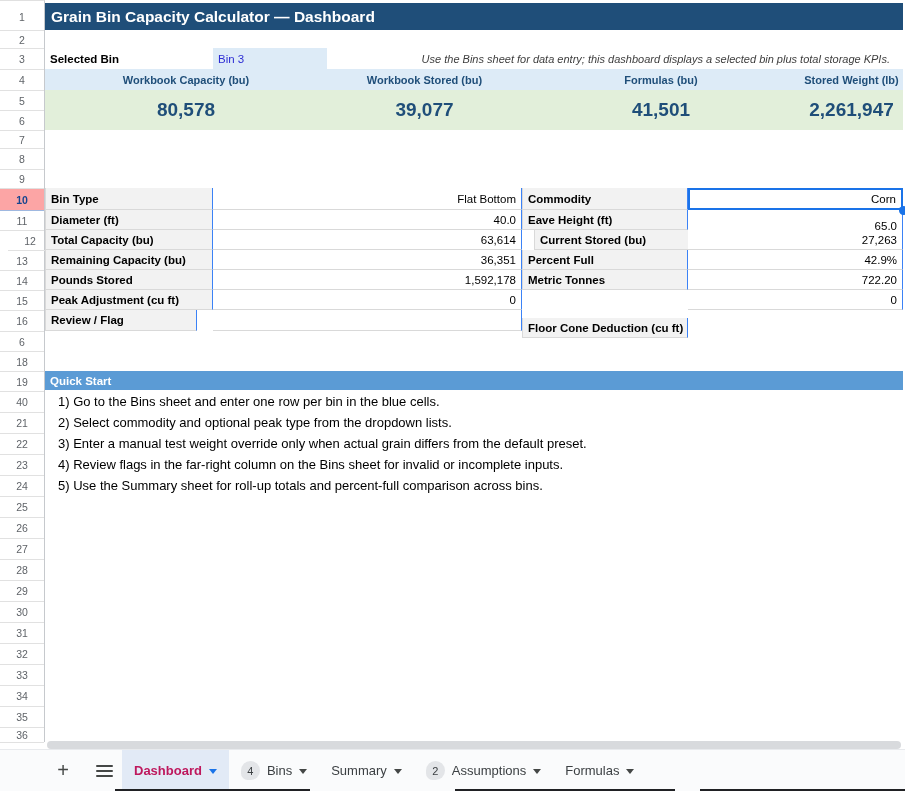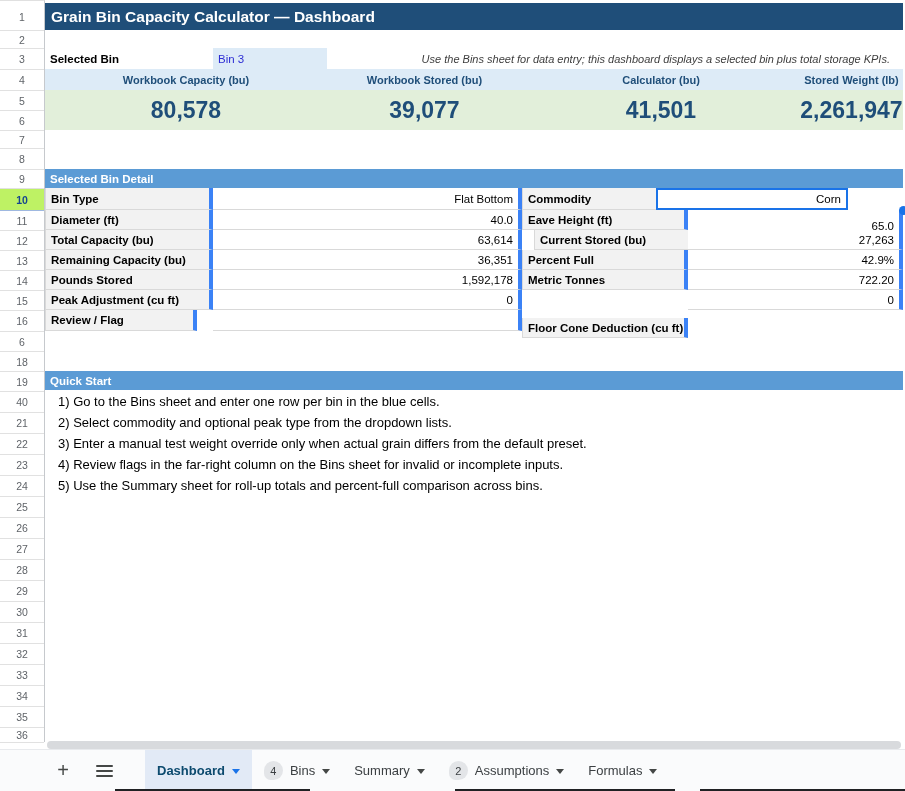--- a/index.html
+++ b/index.html
@@ -5,70 +5,70 @@
   html,body{margin:0;padding:0;background:#fff;}
   #app{position:relative;width:905px;height:791px;overflow:hidden;background:#fff;
        font-family:"Liberation Sans",sans-serif;-webkit-font-smoothing:antialiased;}
 
   
   #rowhdr{position:absolute;left:0;top:0;width:45px;height:742px;background:#fff;
           border-right:1px solid #c6c9cd;box-sizing:border-box;border-top:1px solid #e0e0e0;}
   .rownum{position:absolute;left:0;width:44px;box-sizing:border-box;
           border-bottom:1px solid #e1e1e1;display:flex;align-items:center;justify-content:center;
           font-size:10.5px;color:#5f6368;}
-  .rownum.sel{background:#bef264;color:#17458f;font-weight:bold;border-bottom:1px solid #9fb8e0;}
+  .rownum.sel{background:#fca5a5;color:#17458f;font-weight:bold;border-bottom:1px solid #9fb8e0;}
 
   
   #sheet{position:absolute;left:45px;top:0;width:858px;height:742px;background:#fff;}
   .abs{position:absolute;box-sizing:border-box;}
 
   #titlebar{left:0;top:3px;width:858px;height:27px;background:#1f4e79;color:#fff;
             font-weight:bold;font-size:15.5px;display:flex;align-items:center;padding-left:6px;}
 
   #selbin-label{left:0;top:48px;width:168px;height:21px;font-weight:bold;font-size:11.5px;
                 display:flex;align-items:center;padding-left:5px;color:#000;}
   #selbin-value{left:168px;top:48px;width:114px;height:21px;background:#ddebf7;color:#2d2dd4;
                 font-size:11.5px;display:flex;align-items:center;padding-left:5px;}
   #selbin-note{left:282px;top:48px;width:563px;height:21px;font-size:11px;font-style:italic;
                color:#3d3d3d;display:flex;align-items:center;justify-content:flex-end;}
 
   #kpi-header-strip{left:0;top:69px;width:858px;height:21px;background:#ddebf7;}
   #kpi-value-strip{left:0;top:90px;width:858px;height:40px;background:#e2efda;}
   .kpi-label{position:absolute;top:69px;height:21px;display:flex;align-items:center;justify-content:center;
              color:#1f4e79;font-weight:bold;font-size:11px;white-space:nowrap;box-sizing:border-box;}
   .kpi-value{position:absolute;top:90px;height:40px;display:flex;align-items:center;justify-content:center;
-             color:#1f4e79;font-weight:bold;font-size:23px;white-space:nowrap;box-sizing:border-box;}
+             color:#1f4e79;font-weight:bold;font-size:19px;white-space:nowrap;box-sizing:border-box;}
 
   .section-bar{width:858px;height:19px;background:#5b9bd5;color:#fff;font-weight:bold;font-size:11.5px;
                display:flex;align-items:center;padding-left:5px;}
   #detail-bar{left:0;top:169px;}
   #quick-bar{left:0;top:371px;}
 
-  .cell{position:absolute;box-sizing:border-box;border-right:4px solid #3b82f6;border-bottom:1px solid #d9d9d9;
+  .cell{position:absolute;box-sizing:border-box;border-right:1px solid #3b82f6;border-bottom:1px solid #d9d9d9;
         font-size:11.5px;display:flex;align-items:center;overflow:hidden;white-space:nowrap;background:#fff;}
   .cell.label{background:#f2f2f2;font-weight:bold;padding-left:5px;border-left:1px solid #d9d9d9;color:#000;}
   .cell.value{justify-content:flex-end;padding-right:5px;color:#000;}
   .cell.selected{border:2px solid #1a73e8;z-index:3;}
   #fill-handle{position:absolute;width:9px;height:9px;border-radius:50%;background:#1a73e8;z-index:4;}
 
   .qstep{position:absolute;left:8px;width:858px;font-size:13px;color:#000;
          display:flex;align-items:center;padding-left:5px;box-sizing:border-box;}
 
   #hscroll{position:absolute;left:47px;top:741px;width:854px;height:8px;background:#d8dadd;border-radius:4px;}
 
   
   #tabbar{position:absolute;left:0;top:749px;width:905px;height:42px;background:#fafbfc;
           border-top:1px solid #e8eaed;display:flex;align-items:stretch;box-sizing:border-box;}
   #add-btn{margin-left:52px;align-self:center;width:22px;height:22px;display:flex;align-items:center;
            justify-content:center;font-size:20px;color:#444746;cursor:pointer;}
   #menu-btn{margin-left:22px;align-self:center;display:flex;flex-direction:column;gap:3px;cursor:pointer;}
   #menu-btn span{display:block;width:17px;height:2px;background:#444746;border-radius:1px;}
   .tab{display:flex;align-items:center;gap:7px;padding:0 12px;font-size:13px;color:#3c4043;
        font-weight:500;cursor:pointer;white-space:nowrap;}
-  .tab.active{background:#e2eaf6;color:#0c4a6e;font-weight:bold;margin-left:32px;}
+  .tab.active{background:#e2eaf6;color:#be185d;font-weight:bold;margin-left:9px;}
   .tab .caret{width:0;height:0;border-left:4px solid transparent;border-right:4px solid transparent;
               border-top:5px solid #444746;margin-top:1px;}
   .tab.active .caret{border-top-color:#1a73e8;}
   .badge{width:19px;height:19px;border-radius:50% 50% 50% 35%;background:#e3e5e8;color:#3c4043;
          font-size:11px;display:flex;align-items:center;justify-content:center;font-weight:400;}
   .edge-strip{position:absolute;bottom:0;height:2px;background:#202124;}
 </style>
 </head>
 <body>
 
@@ -79,21 +79,21 @@
       <div class="rownum" style="top: 30px; height: 18px;">2</div>
       <div class="rownum" style="top: 48px; height: 21px;">3</div>
       <div class="rownum" style="top: 69px; height: 21px;">4</div>
       <div class="rownum" style="top: 90px; height: 20px;">5</div>
       <div class="rownum" style="top: 110px; height: 20px;">6</div>
       <div class="rownum" style="top: 130px; height: 18px;">7</div>
       <div class="rownum" style="top: 148px; height: 21px;">8</div>
       <div class="rownum" style="top: 169px; height: 19px;">9</div>
       <div class="rownum sel" style="top: 188px; height: 22px;">10</div>
       <div class="rownum" style="top: 210px; height: 20px;">11</div>
-      <div class="rownum" style="top: 230px; height: 20px;">12</div>
+      <div class="rownum" style="top: 230px; height: 20px; margin-left: 8px;">12</div>
       <div class="rownum" style="top: 250px; height: 20px;">13</div>
       <div class="rownum" style="top: 270px; height: 20px;">14</div>
       <div class="rownum" style="top: 290px; height: 20px;">15</div>
       <div class="rownum" style="top: 310px; height: 21px;">16</div>
       <div class="rownum" style="top: 331px; height: 20px;">6</div>
       <div class="rownum" style="top: 351px; height: 20px;">18</div>
       <div class="rownum" style="top: 371px; height: 20px;">19</div>
       <div class="rownum" style="top: 391px; height: 21px;">40</div>
       <div class="rownum" style="top: 412px; height: 21px;">21</div>
       <div class="rownum" style="top: 433px; height: 21px;">22</div>
@@ -122,32 +122,31 @@
     <div id="selbin-value" class="abs">Bin 3</div>
     <div id="selbin-note" class="abs">Use the Bins sheet for data entry; this dashboard displays a selected bin plus total storage KPIs.</div>
 
     <div id="kpi-header-strip" class="abs"></div>
     <div id="kpi-value-strip" class="abs"></div>
     <div id="kpi-cells">
         <div class="kpi-label" style="left: 0px; width: 282px;">Workbook Capacity (bu)</div>
         <div class="kpi-value" style="left: 0px; width: 282px;">80,578</div>
         <div class="kpi-label" style="left: 282px; width: 195px;">Workbook Stored (bu)</div>
         <div class="kpi-value" style="left: 282px; width: 195px;">39,077</div>
-        <div class="kpi-label" style="left: 477px; width: 278px;">Calculator (bu)</div>
+        <div class="kpi-label" style="left: 477px; width: 278px;">Formulas (bu)</div>
         <div class="kpi-value" style="left: 477px; width: 278px;">41,501</div>
         <div class="kpi-label" style="left: 755px; width: 103px;">Stored Weight (lb)</div>
         <div class="kpi-value" style="left: 755px; width: 103px;">2,261,947</div>
       </div>
 
-    <div id="detail-bar" class="abs section-bar">Selected Bin Detail</div>
     <div id="detail-table">
         <div class="cell label" style="left: 0px; width: 168px; top: 188px; height: 22px;">Bin Type</div>
         <div class="cell value" style="left: 168px; width: 309px; top: 188px; height: 22px;">Flat Bottom</div>
         <div class="cell label" style="left: 477px; width: 166px; top: 188px; height: 22px;">Commodity</div>
-        <div class="cell value selected" style="left: 611px; width: 192px; top: 188px; height: 22px;">Corn</div>
+        <div class="cell value selected" style="left: 643px; width: 215px; top: 188px; height: 22px;">Corn</div>
         <div id="fill-handle" style="left: 854px; top: 206px;"></div>
         <div class="cell label" style="left: 0px; width: 168px; top: 210px; height: 20px;">Diameter (ft)</div>
         <div class="cell value" style="left: 168px; width: 309px; top: 210px; height: 20px;">40.0</div>
         <div class="cell label" style="left: 477px; width: 166px; top: 210px; height: 20px;">Eave Height (ft)</div>
         <div class="cell value" style="left: 643px; width: 215px; top: 210px; height: 32px;">65.0</div>
         <div class="cell label" style="left: 0px; width: 168px; top: 230px; height: 20px;">Total Capacity (bu)</div>
         <div class="cell value" style="left: 168px; width: 309px; top: 230px; height: 20px;">63,614</div>
         <div class="cell label" style="left: 477px; width: 166px; top: 230px; height: 20px; margin-left: 12px;">Current Stored (bu)</div>
         <div class="cell value" style="left: 643px; width: 215px; top: 230px; height: 20px;">27,263</div>
         <div class="cell label" style="left: 0px; width: 168px; top: 250px; height: 20px;">Remaining Capacity (bu)</div>

